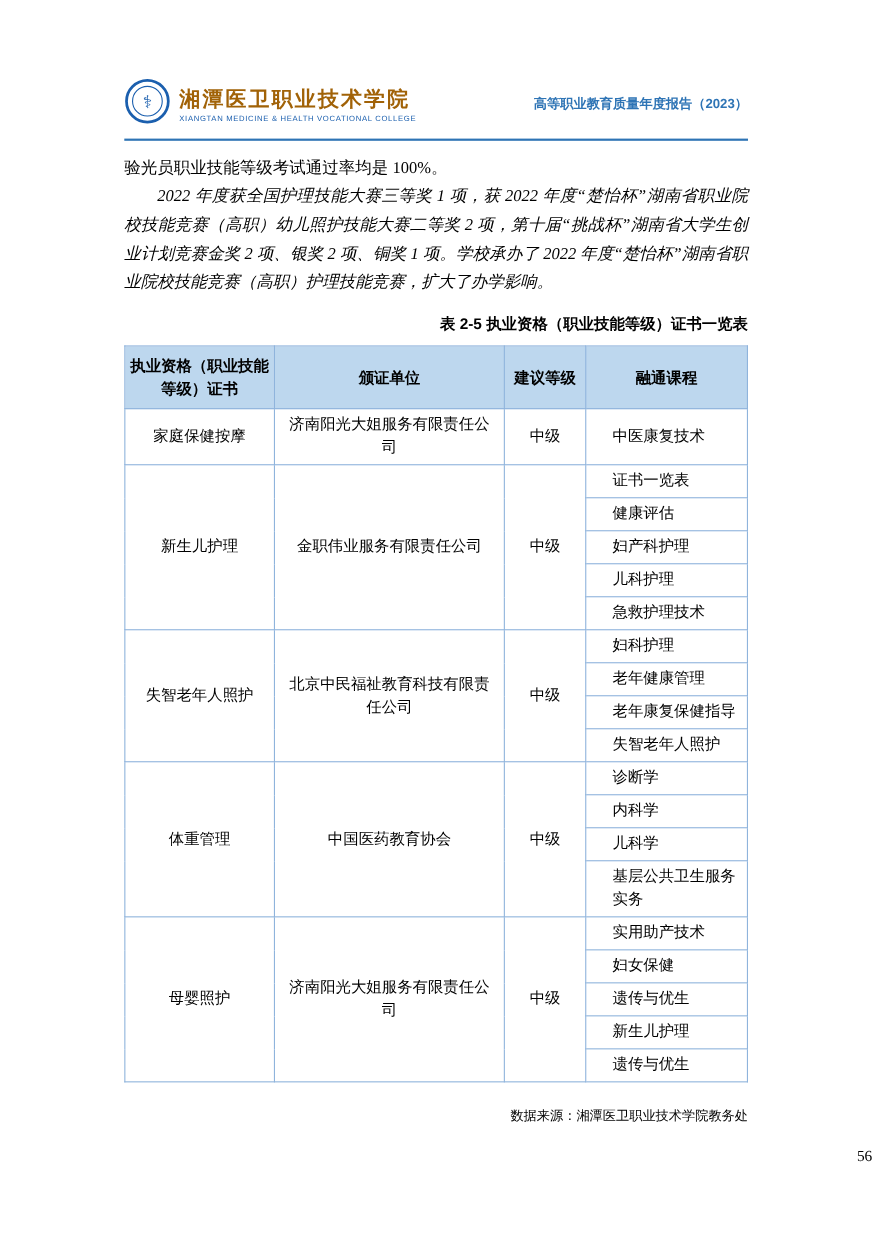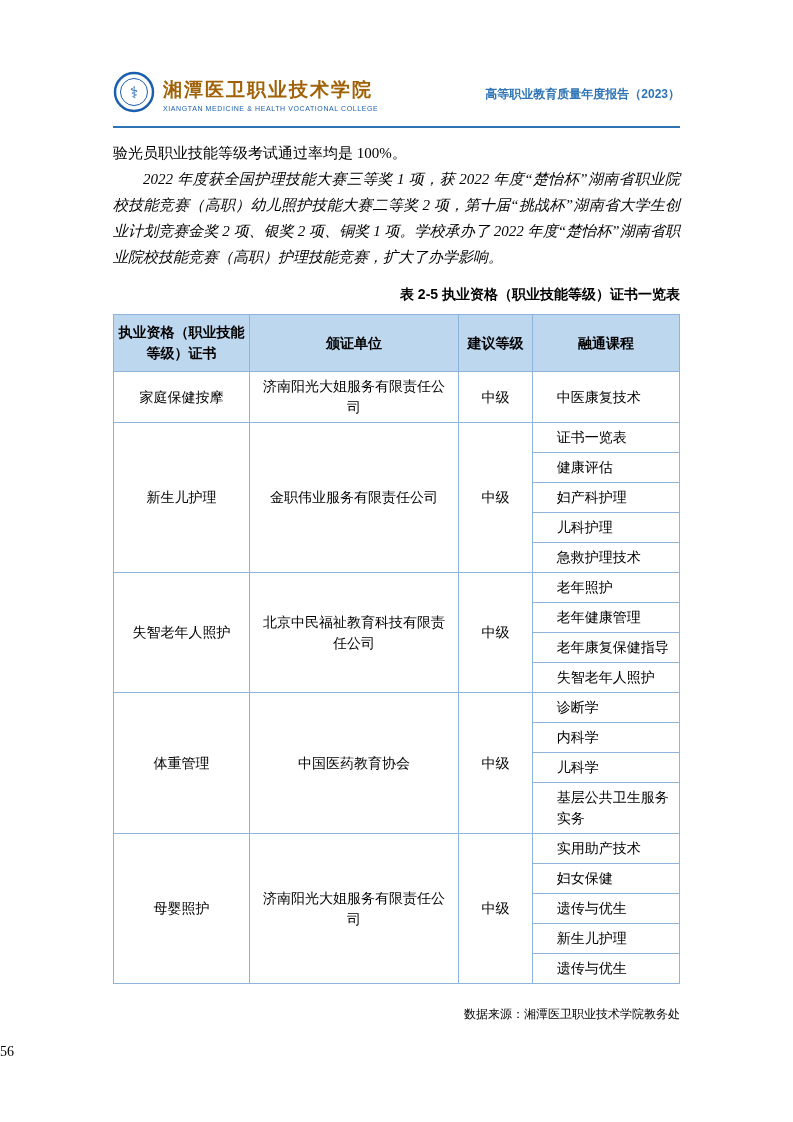--- a/index.html
+++ b/index.html
@@ -55,21 +55,21 @@
   table.cert-table th.th-level { text-align:center; }
   table.cert-table td {
     padding:4px 8px; line-height:21px; text-align:center; vertical-align:middle;
   }
   table.cert-table td.course { text-align:left; padding-left:24px; }
   
   .source {
     font-size:12px; text-align:right; margin-top:22px; color:#000;
   }
   .footer {
-    position:absolute; left:0; right:0; bottom:62px; text-align:left;
+    position:absolute; left:0; right:0; bottom:62px; text-align:right;
     font-size:14px;
   }
 </style>
 </head>
 <body>
 
 <div class="page">
 
   <div class="hdr">
     <div class="logo-block">
@@ -134,21 +134,21 @@
           <td class="course">儿科护理</td>
         </tr>
       <tr>
           <td class="course">急救护理技术</td>
         </tr>
 
       <tr>
         <td rowspan="4">失智老年人照护</td>
         <td rowspan="4">北京中民福祉教育科技有限责任公司</td>
         <td rowspan="4">中级</td>
-        <td class="course">老年照护</td>
+        <td class="course">妇科护理</td>
       </tr>
       <tr>
           <td class="course">老年健康管理</td>
         </tr>
       <tr>
           <td class="course">老年康复保健指导</td>
         </tr>
       <tr>
           <td class="course">失智老年人照护</td>
         </tr>

